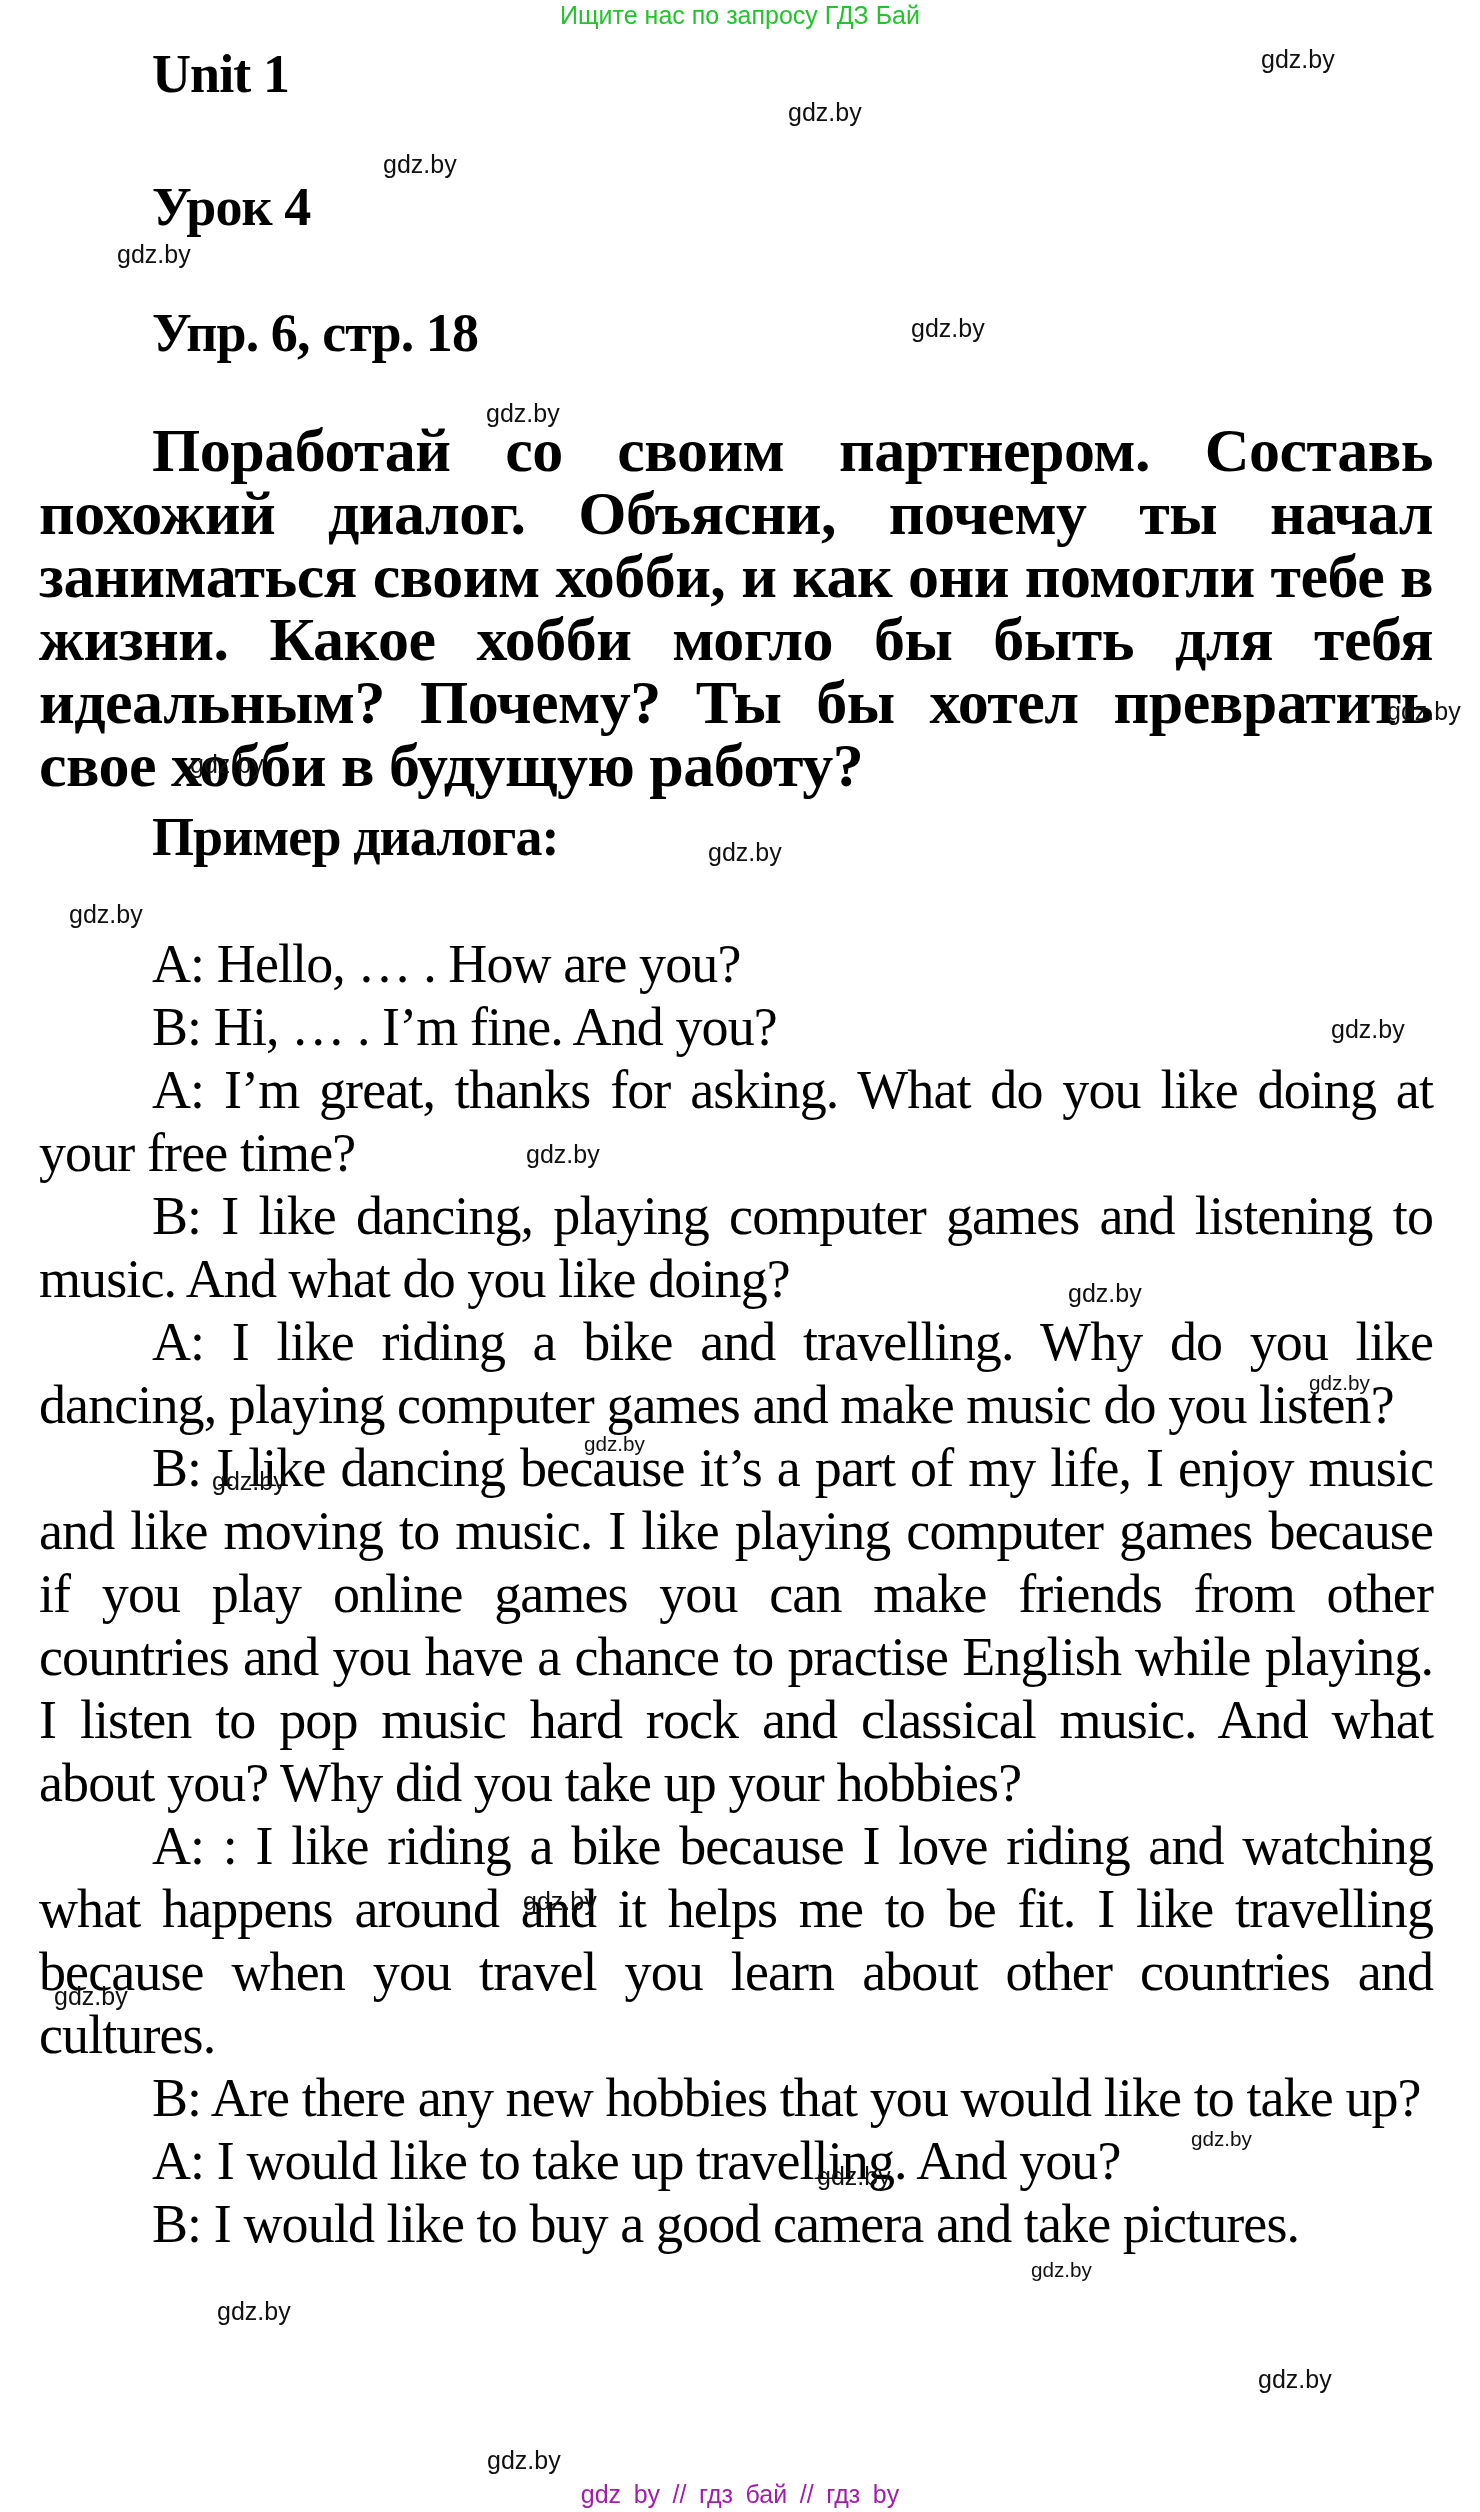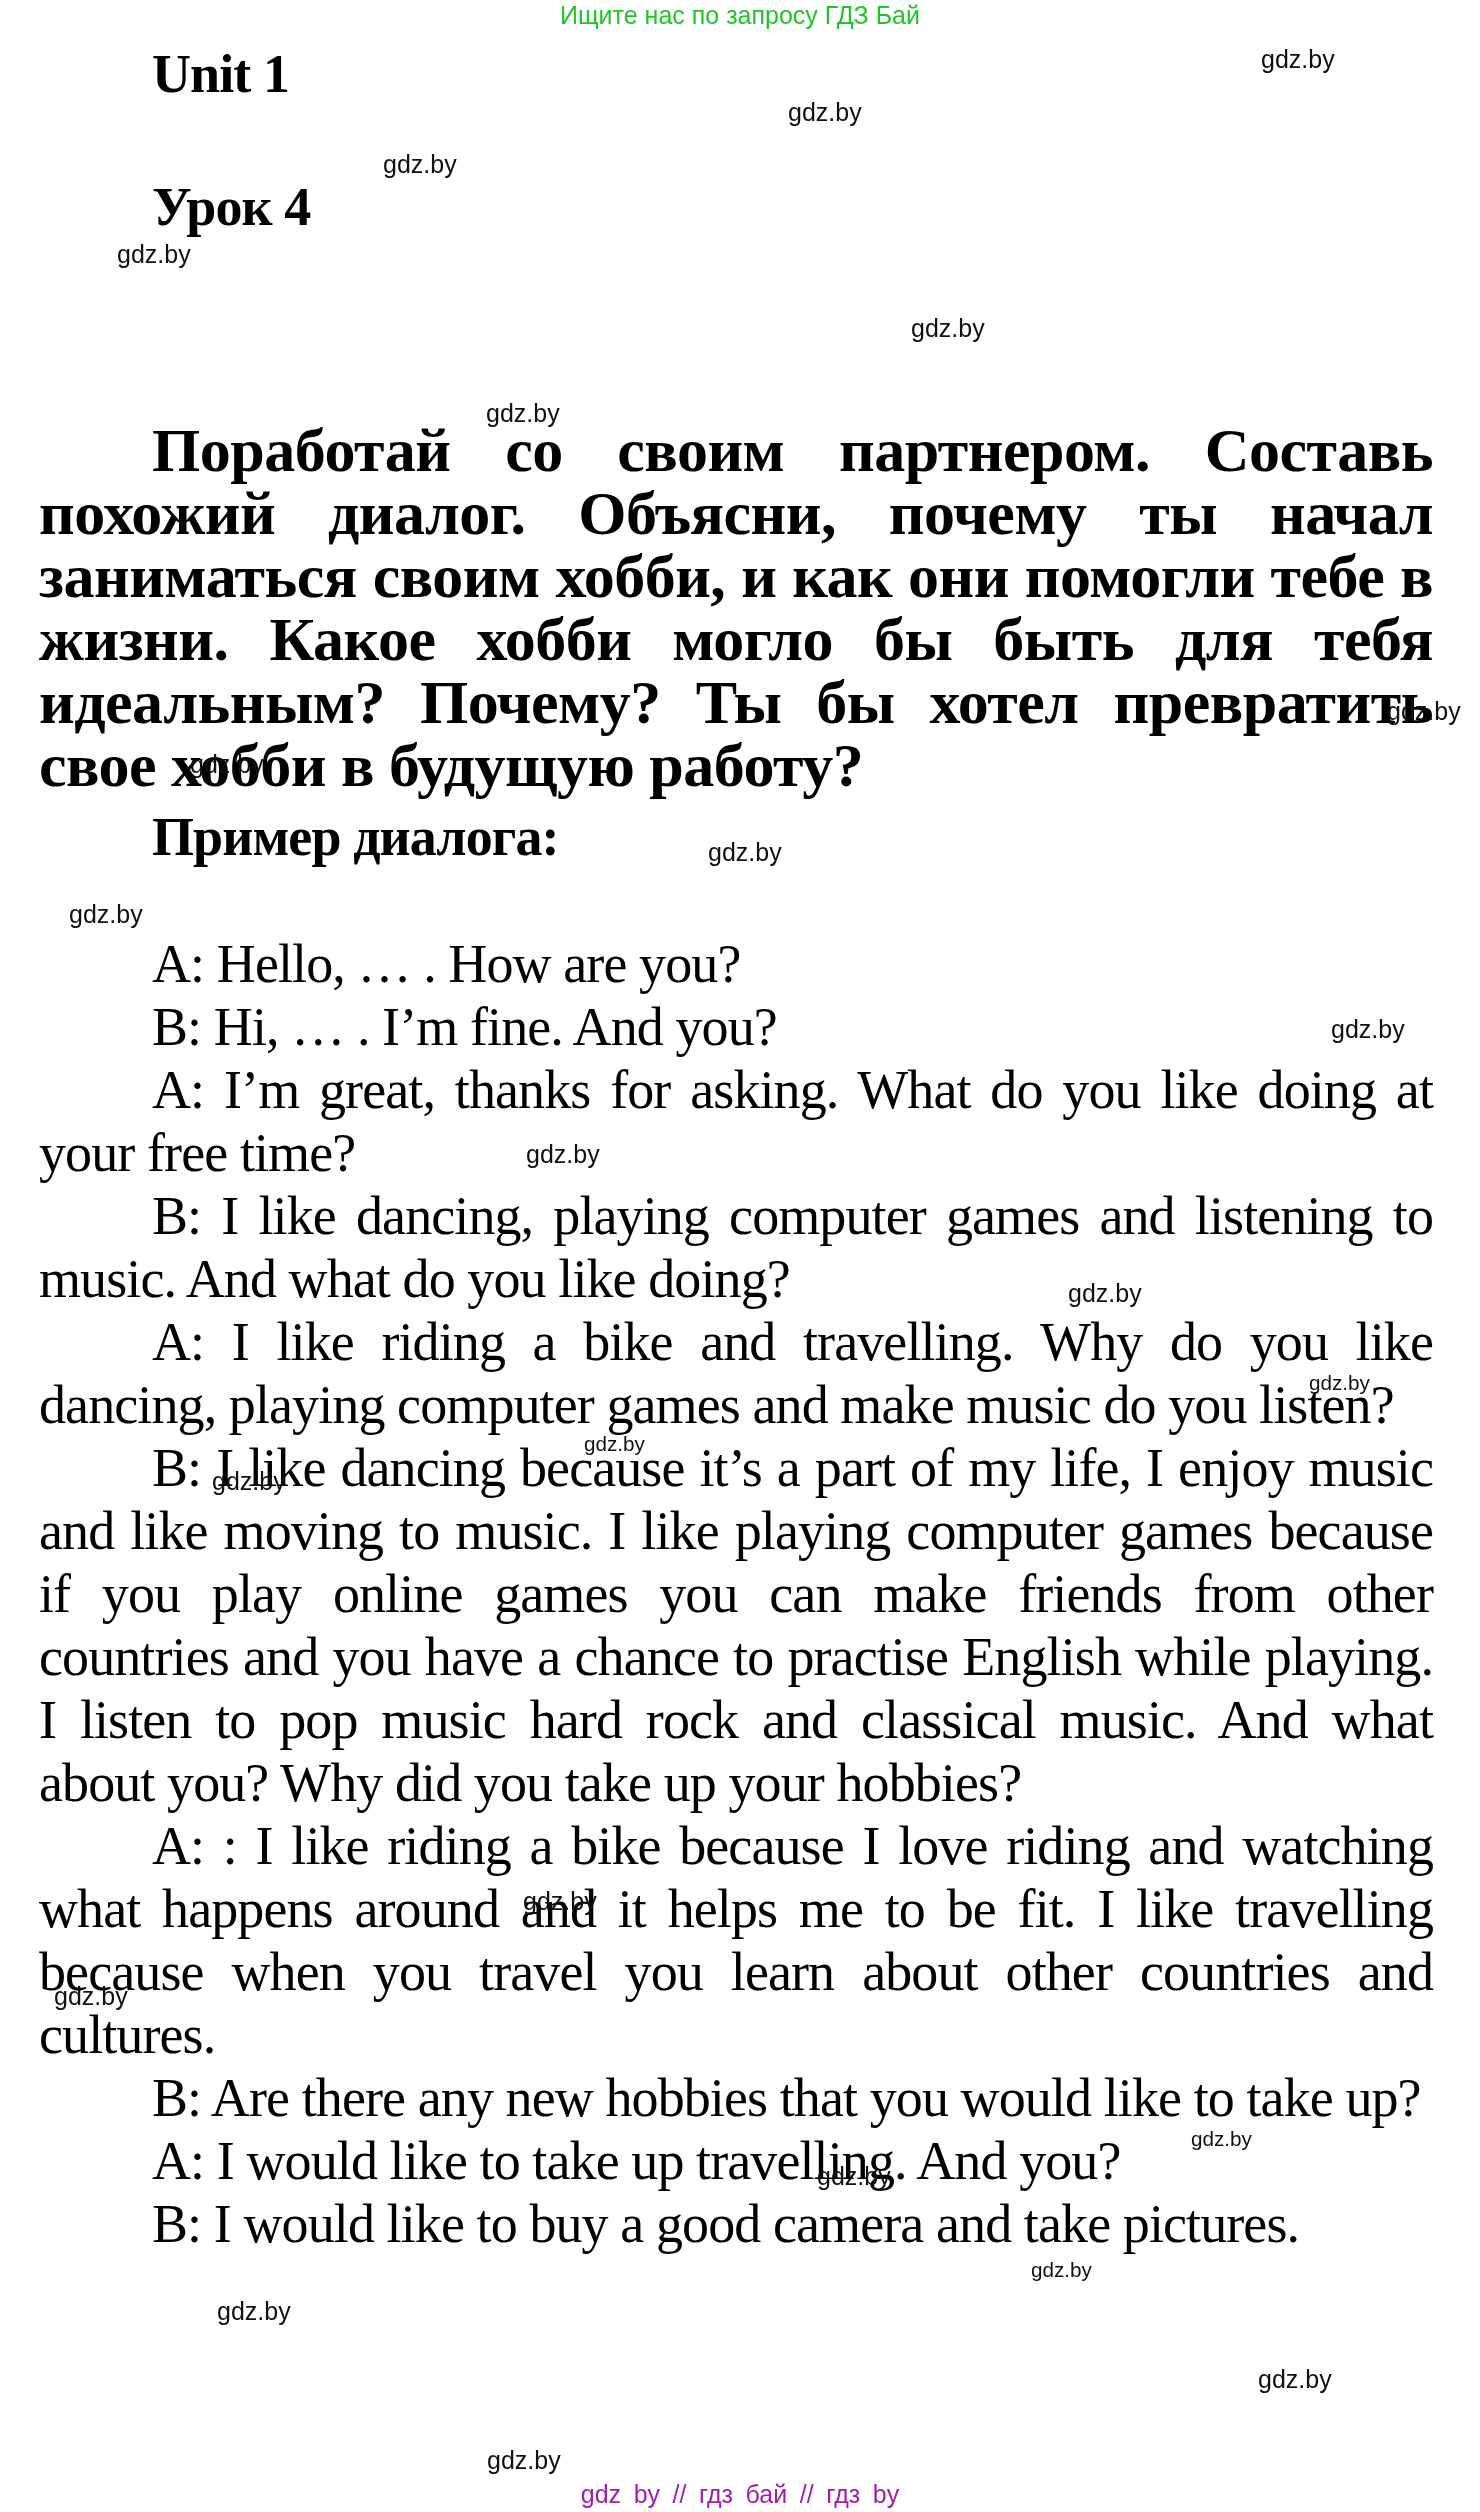--- a/index.html
+++ b/index.html
@@ -40,20 +40,21 @@
 </style>
 </head>
 <body>
 
 <div class="page">
 
   <div class="top-banner">Ищите нас по запросу ГДЗ Бай</div>
 
   <div class="h" style="top:43px;">Unit 1</div>
   <div class="h" style="top:176px;">Урок 4</div>
+  <div class="h" style="top:302px;">Упр. 6, стр. 18</div>
 
   <div class="task">Поработай со своим партнером. Составь похожий диалог. Объясни, почему ты начал заниматься своим хобби, и как они помогли тебе в жизни. Какое хобби могло бы быть для тебя идеальным? Почему? Ты бы хотел превратить свое хобби в будущую работу?</div>
 
   <div class="h" style="top:806px;">Пример диалога:</div>
 
   <div class="dialog">
     <p>A: Hello, … . How are you?</p>
     <p>B: Hi, … . I’m fine. And you?</p>
     <p>A: I’m great, thanks for asking. What do you like doing at your free time?</p>
     <p>B: I like dancing, playing computer games and listening to music. And what do you like doing?</p>

